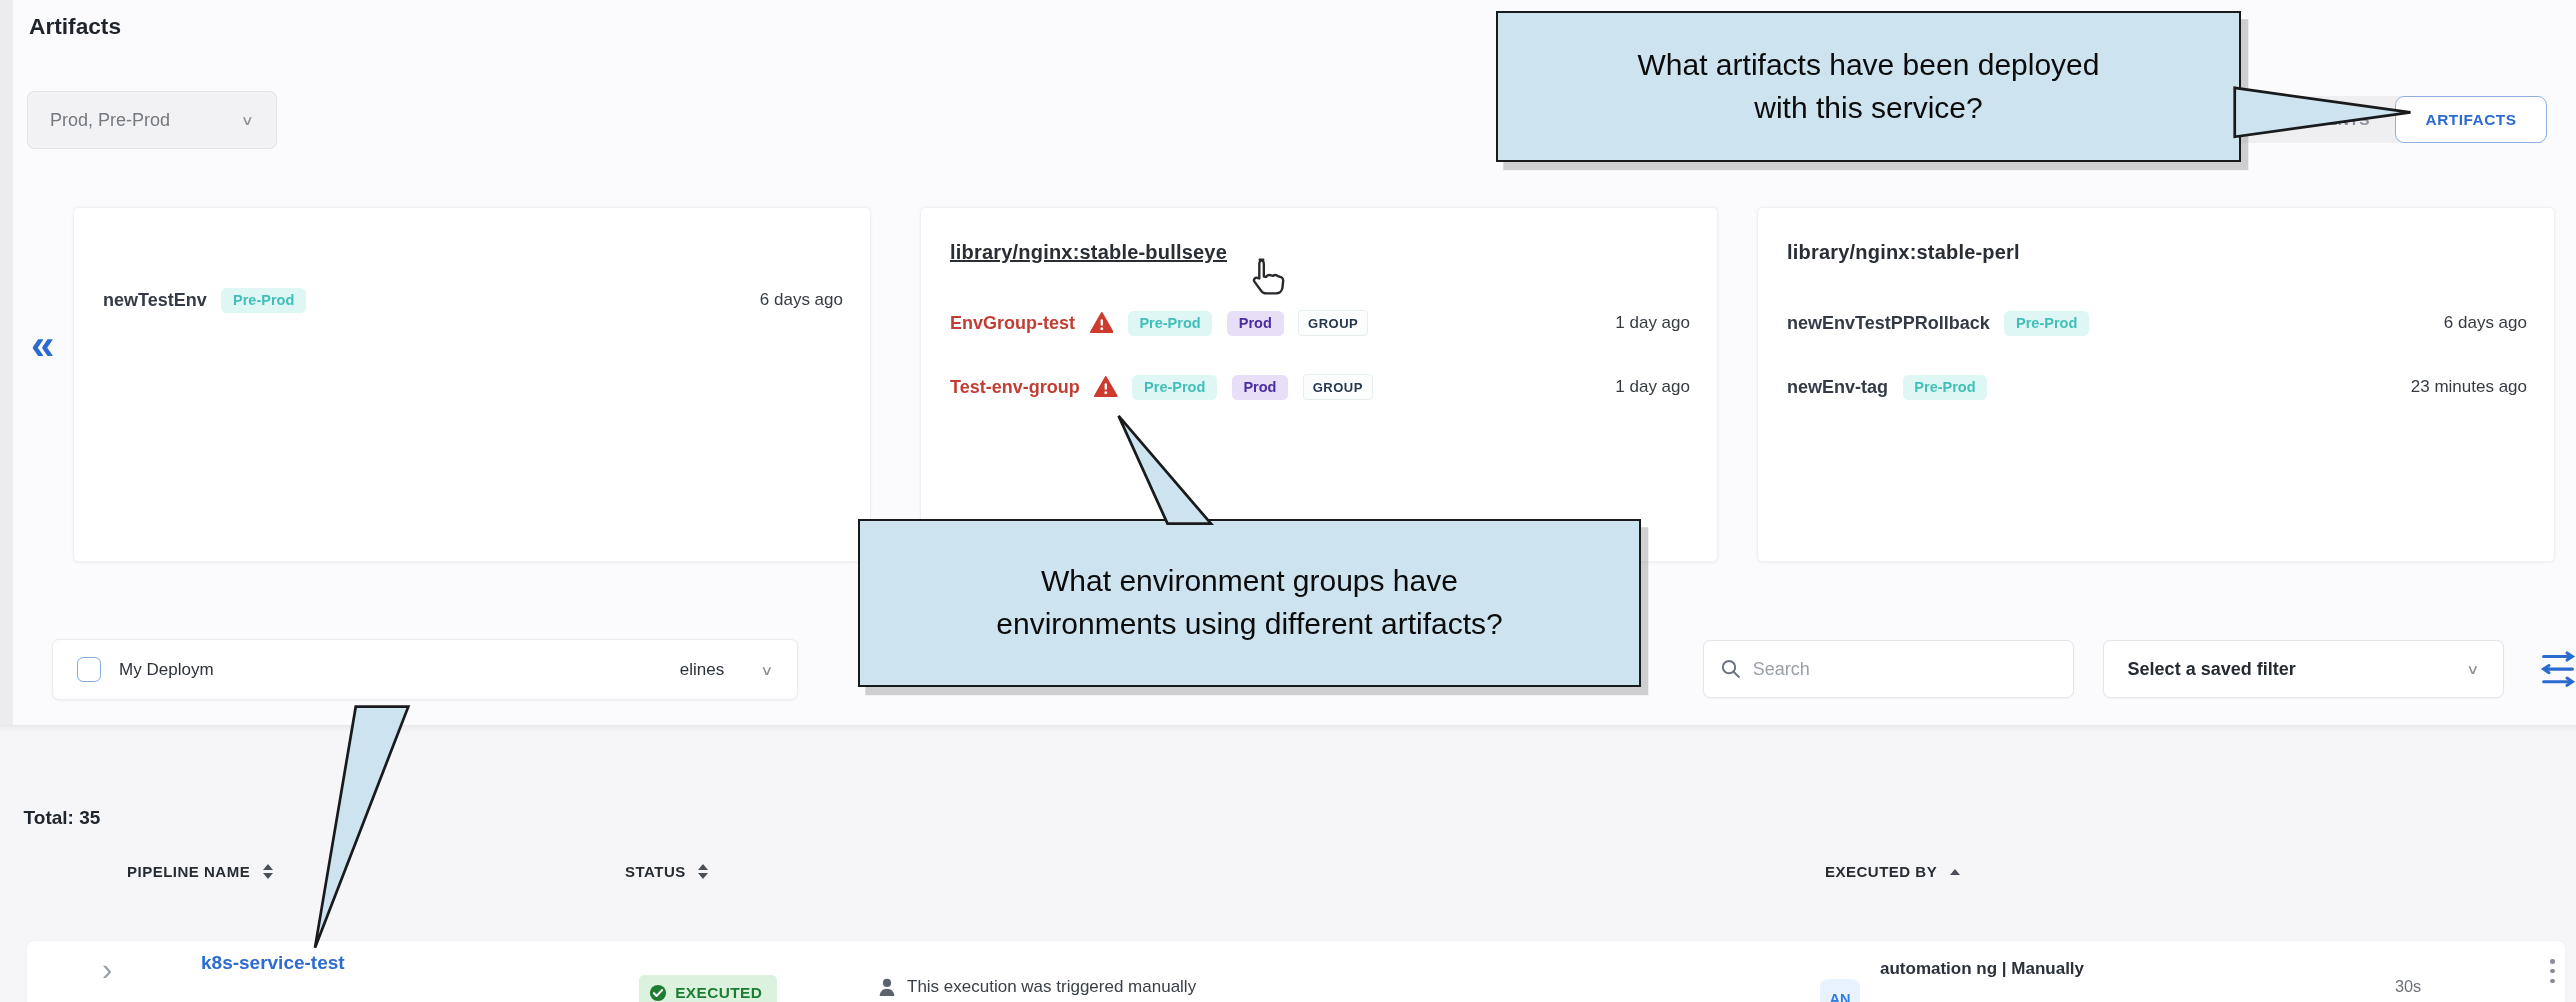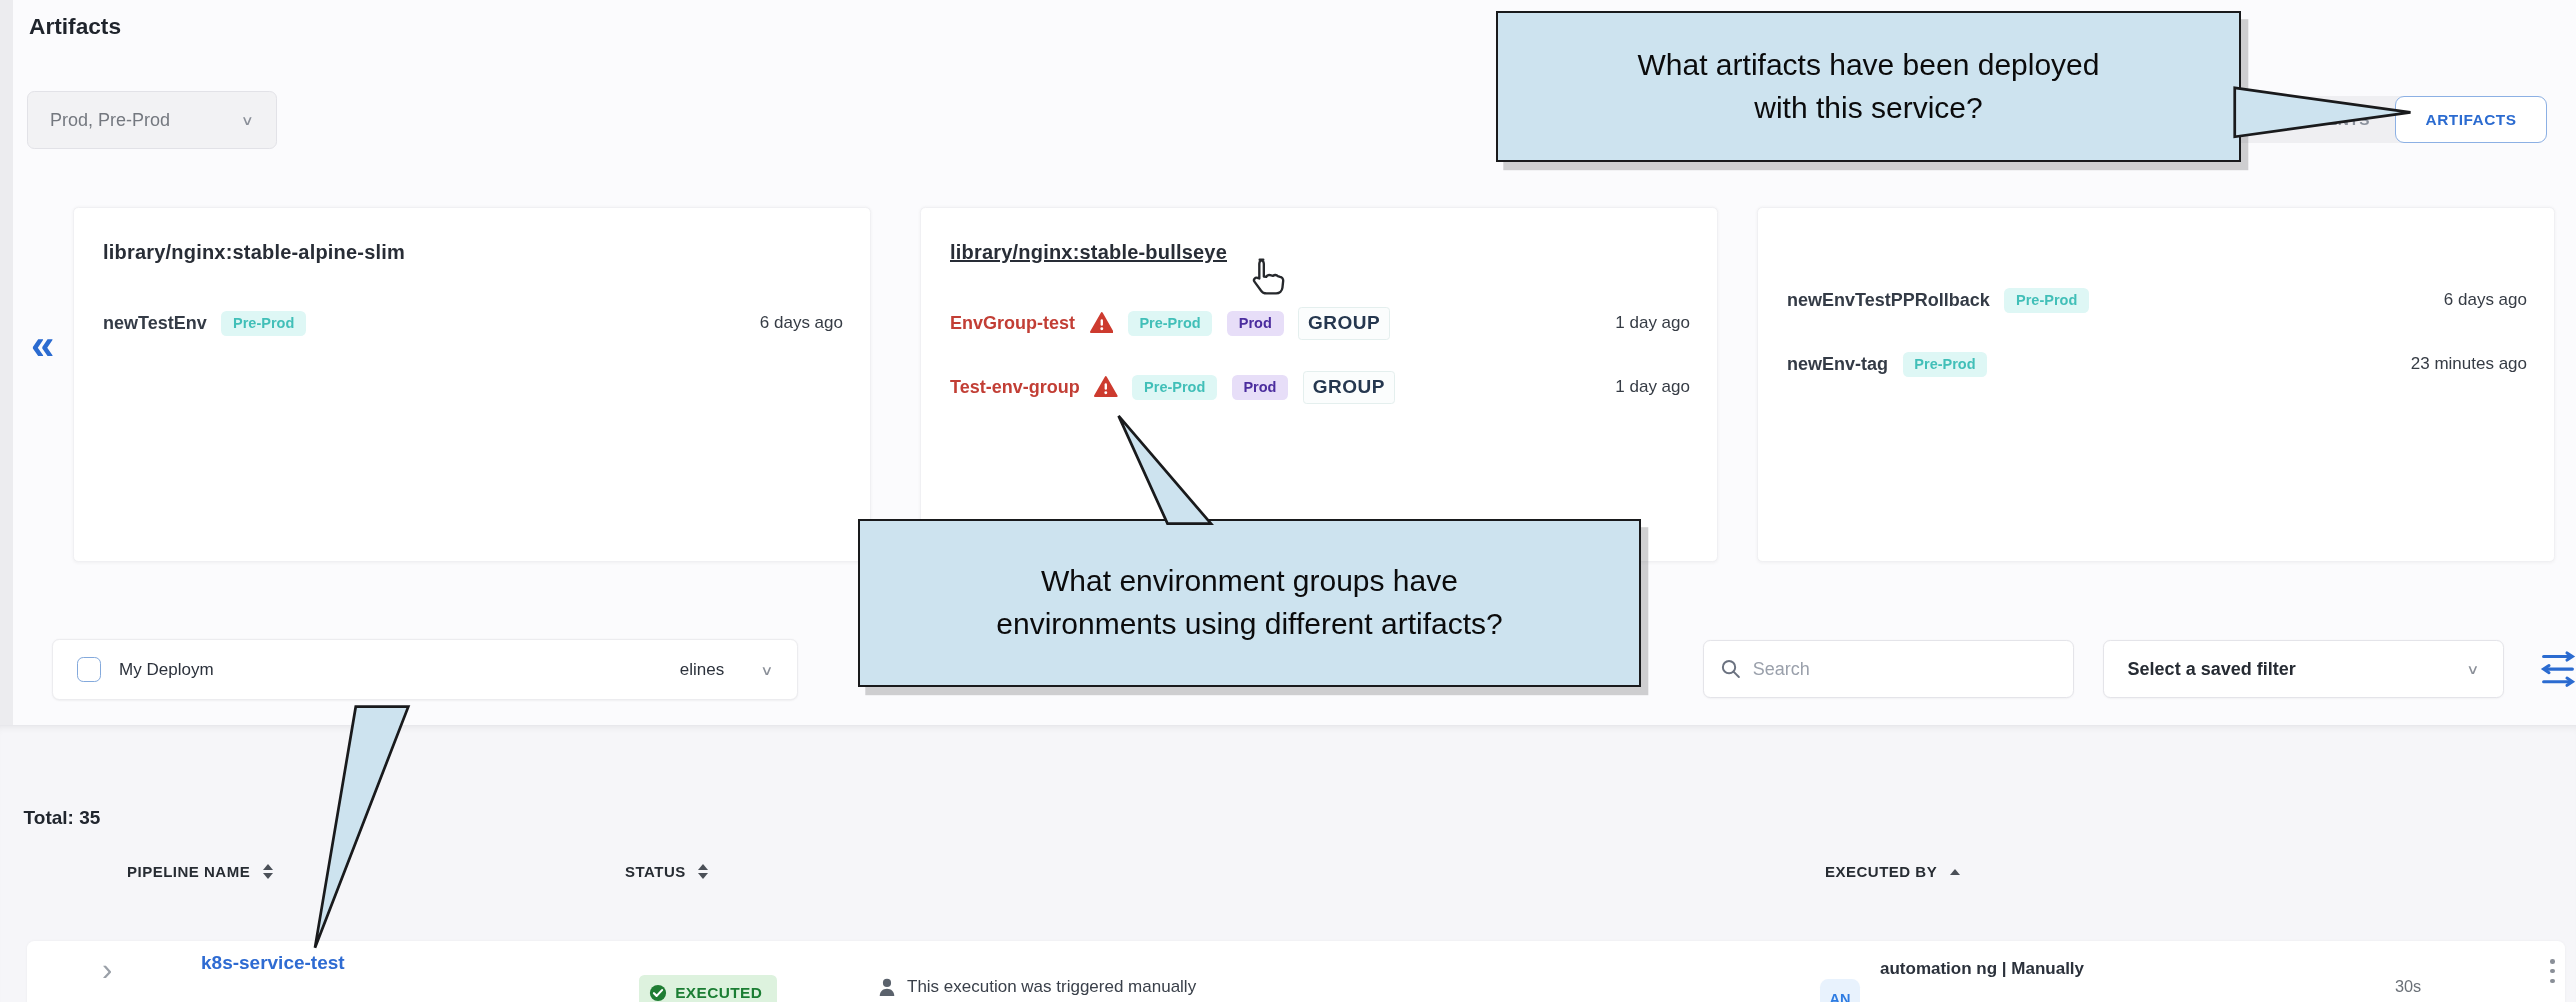--- a/index.html
+++ b/index.html
@@ -38,21 +38,21 @@
     box-shadow:0 0.9px 3.6px rgba(30,30,40,.05); padding:33px 27px 0 29px; }
   .card-title { font-size:20px; font-weight:700; color:#282d36; letter-spacing:0.2px; }
   .card-title.link { text-decoration:underline; cursor:pointer; }
   .card-rows { margin-top:38px; }
   .card-row { display:flex; align-items:center; height:42px; margin-bottom:22px; gap:14.5px; }
   .row-name { font-size:18px; font-weight:600; color:#343b46; }
   .row-name.danger { color:#c23e35; }
   .badge { font-size:14.5px; font-weight:700; border-radius:5.4px; padding:4.5px 11.8px; }
   .badge.preprod { background:#def7f5; color:#41bfb8; }
   .badge.prod { background:#e7def8; color:#4b2d9e; }
-  .badge.group { background:#fbfdfd; color:#25374f; border:0.9px solid #e4efee; font-size:19px; letter-spacing:0.5px; padding:4.5px 9px; border-radius:3.6px; }
+  .badge.group { background:#fbfdfd; color:#25374f; border:0.9px solid #e4efee; font-size:13px; letter-spacing:0.5px; padding:4.5px 9px; border-radius:3.6px; }
   .row-time { margin-left:auto; color:#363c45; font-size:17px; }
   .warn-icon { width:23.6px; height:22px; flex:0 0 auto; }
 
   
   .filter-bar { position:absolute; left:52px; top:639px; width:746px; height:61px; background:#fff; border:0.9px solid #ececef;
     border-radius:7.3px; box-shadow:0 0.9px 1.8px rgba(0,0,0,.05); display:flex; align-items:center; padding:0 23.6px; }
   .checkbox { width:24.5px; height:24.5px; border:1.8px solid #83a9dc; border-radius:6.3px; background:#fff; margin-right:18px; cursor:pointer; flex:0 0 auto; }
   .cb-label { font-size:17px; color:#2c323c; font-weight:500; }
   .pipelines-frag { margin-left:auto; font-size:17px; color:#2c323c; font-weight:500; }
   .filter-bar .chev { margin-left:36px; }
@@ -119,21 +119,20 @@
   </div>
 
   <div class="collapse-btn">«</div>
 
   <div class="tabs">
     <div class="tab-env">ENVIRONMENTS</div>
     <div class="tab-art">ARTIFACTS</div>
   </div>
 
   <div class="card" style="left:73px">
-    <div class="card-title">library/nginx:stable-alpine-slim</div>
     <div class="card-rows">
       <div class="card-row">
         <span class="row-name">newTestEnv</span>
         <span class="badge preprod">Pre-Prod</span>
         <span class="row-time">6 days ago</span>
       </div>
     </div>
   </div>
 
   <div class="card" style="left:920px">
@@ -160,20 +159,21 @@
         </svg>
         <span class="badge preprod">Pre-Prod</span>
         <span class="badge prod">Prod</span>
         <span class="badge group">GROUP</span>
         <span class="row-time">1 day ago</span>
       </div>
     </div>
   </div>
 
   <div class="card" style="left:1757px">
+    <div class="card-title">library/nginx:stable-perl</div>
     <div class="card-rows">
       <div class="card-row">
         <span class="row-name">newEnvTestPPRollback</span>
         <span class="badge preprod">Pre-Prod</span>
         <span class="row-time">6 days ago</span>
       </div>
       <div class="card-row">
         <span class="row-name">newEnv-tag</span>
         <span class="badge preprod">Pre-Prod</span>
         <span class="row-time">23 minutes ago</span>

